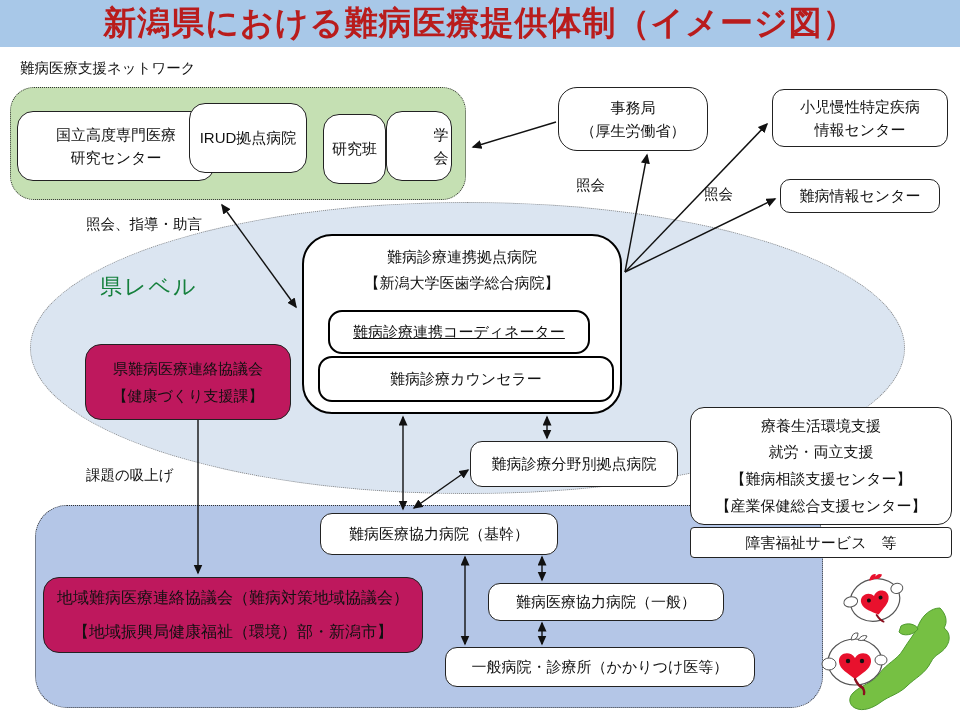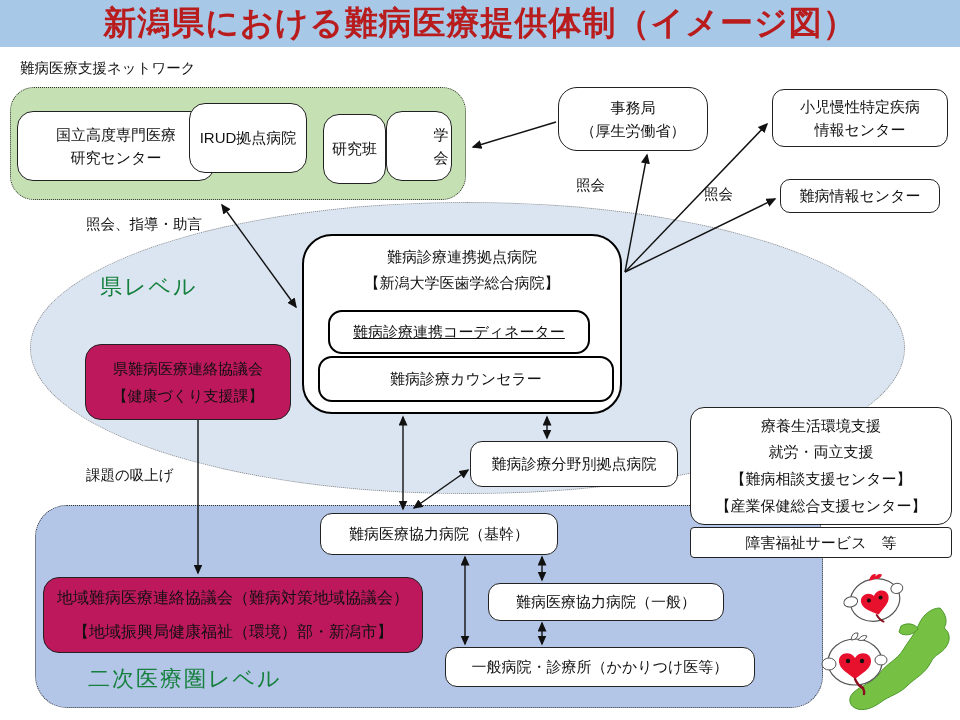--- a/index.html
+++ b/index.html
@@ -76,21 +76,20 @@
 就労・両立支援
 【難病相談支援センター】
 【産業保健総合支援センター】</div>
   <div class="box" style="left:690px;top:527px;width:262px;height:31px;border-radius:4px;">障害福祉サービス　等</div>
 
   <div class="box" style="left:320px;top:513px;width:238px;height:42px;">難病医療協力病院（基幹）</div>
   <div class="box gray" style="left:43px;top:577px;width:380px;height:76px;border-radius:16px;line-height:2.15;font-size:16px;">地域難病医療連絡協議会（難病対策地域協議会）
 【地域振興局健康福祉（環境）部・新潟市】</div>
   <div class="box" style="left:488px;top:583px;width:236px;height:38px;text-align:center;">難病医療協力病院（一般）</div>
   <div class="box" style="left:445px;top:647px;width:310px;height:40px;">一般病院・診療所（かかりつけ医等）</div>
-  <div class="zone-lbl" style="left:88px;top:664px;">二次医療圏レベル</div>
 
   <svg class="arrows">
     <defs>
       <marker id="ah" markerUnits="userSpaceOnUse" markerWidth="11" markerHeight="10" refX="8.5" refY="4.5" orient="auto-start-reverse">
         <path d="M0,0 L10,4.5 L0,9 z" fill="#111"></path>
       </marker>
     </defs>
     <g stroke="#111" stroke-width="1.4" fill="none">
       <line x1="222" y1="205" x2="296" y2="307" marker-start="url(#ah)" marker-end="url(#ah)"></line>
       <line x1="556" y1="122" x2="473" y2="147" marker-end="url(#ah)"></line>

